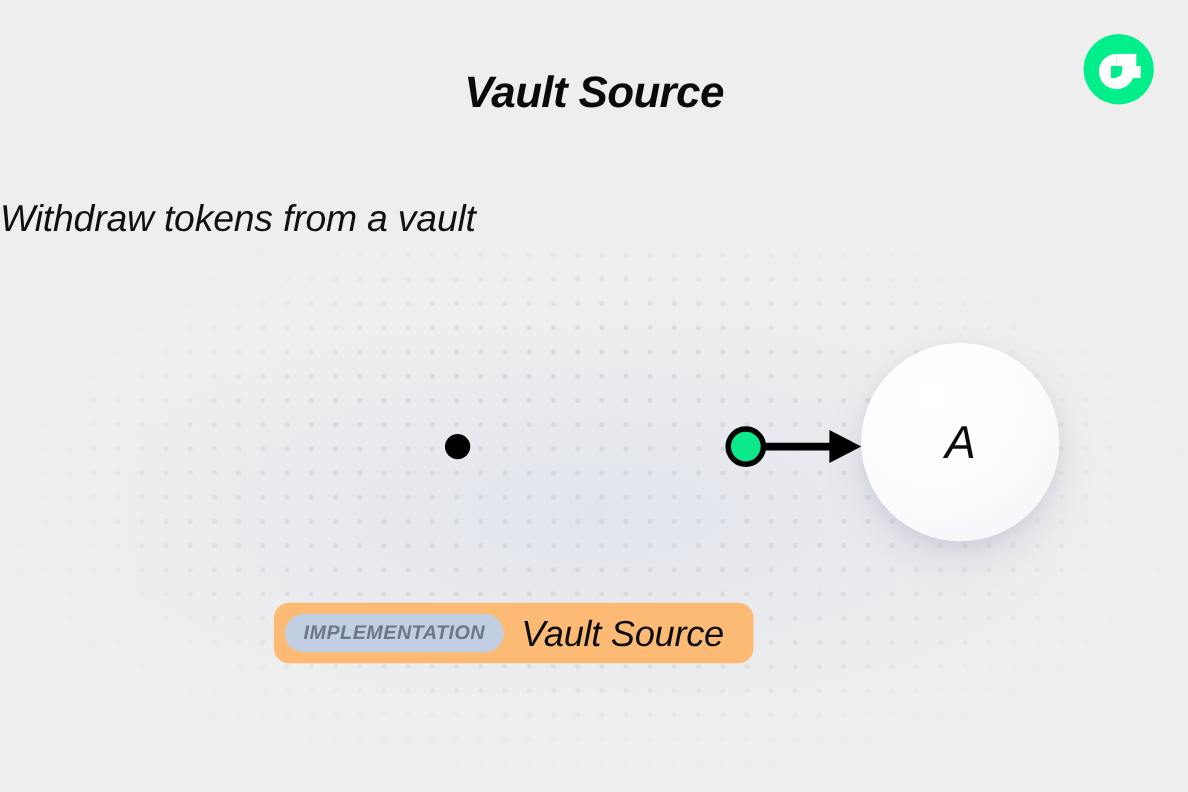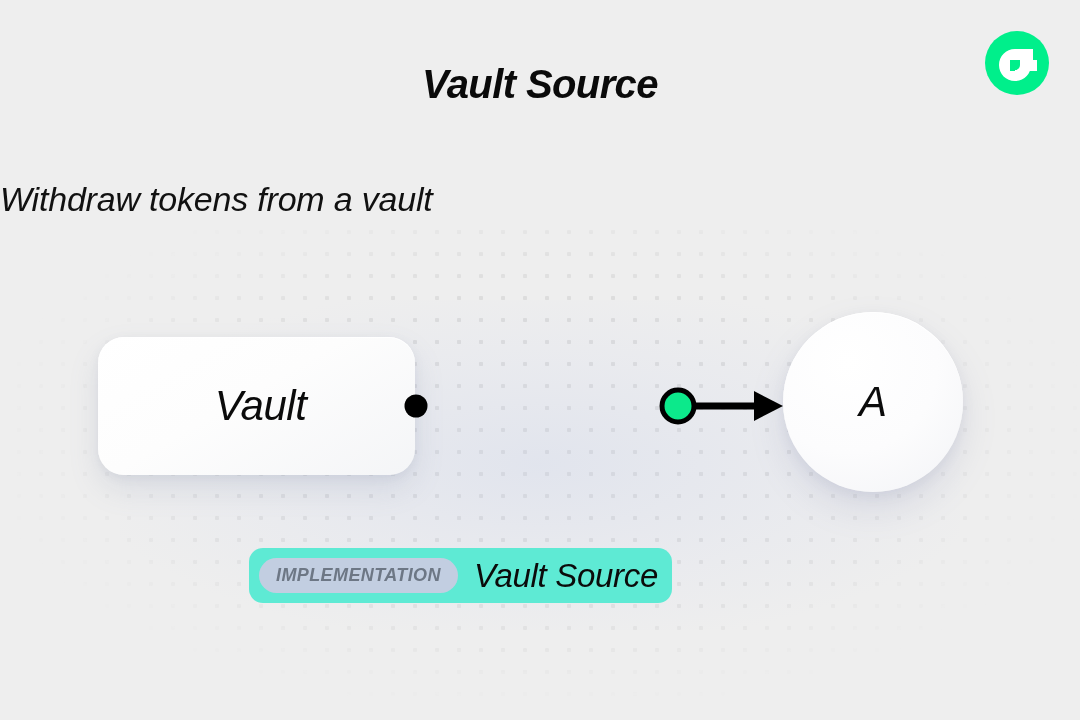--- a/index.html
+++ b/index.html
@@ -144,23 +144,23 @@
     left: 390px; top: 370px;
     width: 410px; height: 74px;
     overflow: visible;
   }
 
   
   .impl-badge {
     position: absolute;
     left: 249px; top: 548px;
     height: 55px;
-    padding: 0 14px 0 10px;
+    padding: 0 27px 0 10px;
     border-radius: 14px;
-    background: #5eead4;
+    background: #fdba74;
     display: flex;
     align-items: center;
     gap: 16px;
   }
   .impl-pill {
     background: #c2cee1;
     color: #6d7785;
     font-size: 18px;
     font-weight: bold;
     letter-spacing: 0.4px;
@@ -192,23 +192,20 @@
       <rect x="41" y="29" width="11" height="11" fill="#ffffff"></rect>
       <path d="M30 18 C21 18 14 25 14 34 C14 43 21 50 30 50 C39 50 46 43 46 34 L46 29 L35 29 L35 34 C35 37 33 39 30 39 C27 39 25 37 25 34 C25 31 27 29 30 29 L30 18 Z" fill="#ffffff"></path>
       <rect x="25" y="29" width="5" height="11" fill="#00ef8b"></rect>
     </svg>
   </div>
 
   <div class="page-title">Vault Source</div>
 
   <div class="page-subtitle">Withdraw tokens from a vault</div>
 
-  <div class="vault-node">
-    <span class="node-label">Vault</span>
-  </div>
 
   <div class="account-node">
     <span class="node-label">A</span>
   </div>
 
   <svg class="connector" viewBox="0 0 410 74">
     <defs>
       <linearGradient id="lineFade" x1="0" y1="0" x2="1" y2="0">
         <stop offset="0%" stop-color="#000000"></stop>
         <stop offset="72%" stop-color="#000000"></stop>

